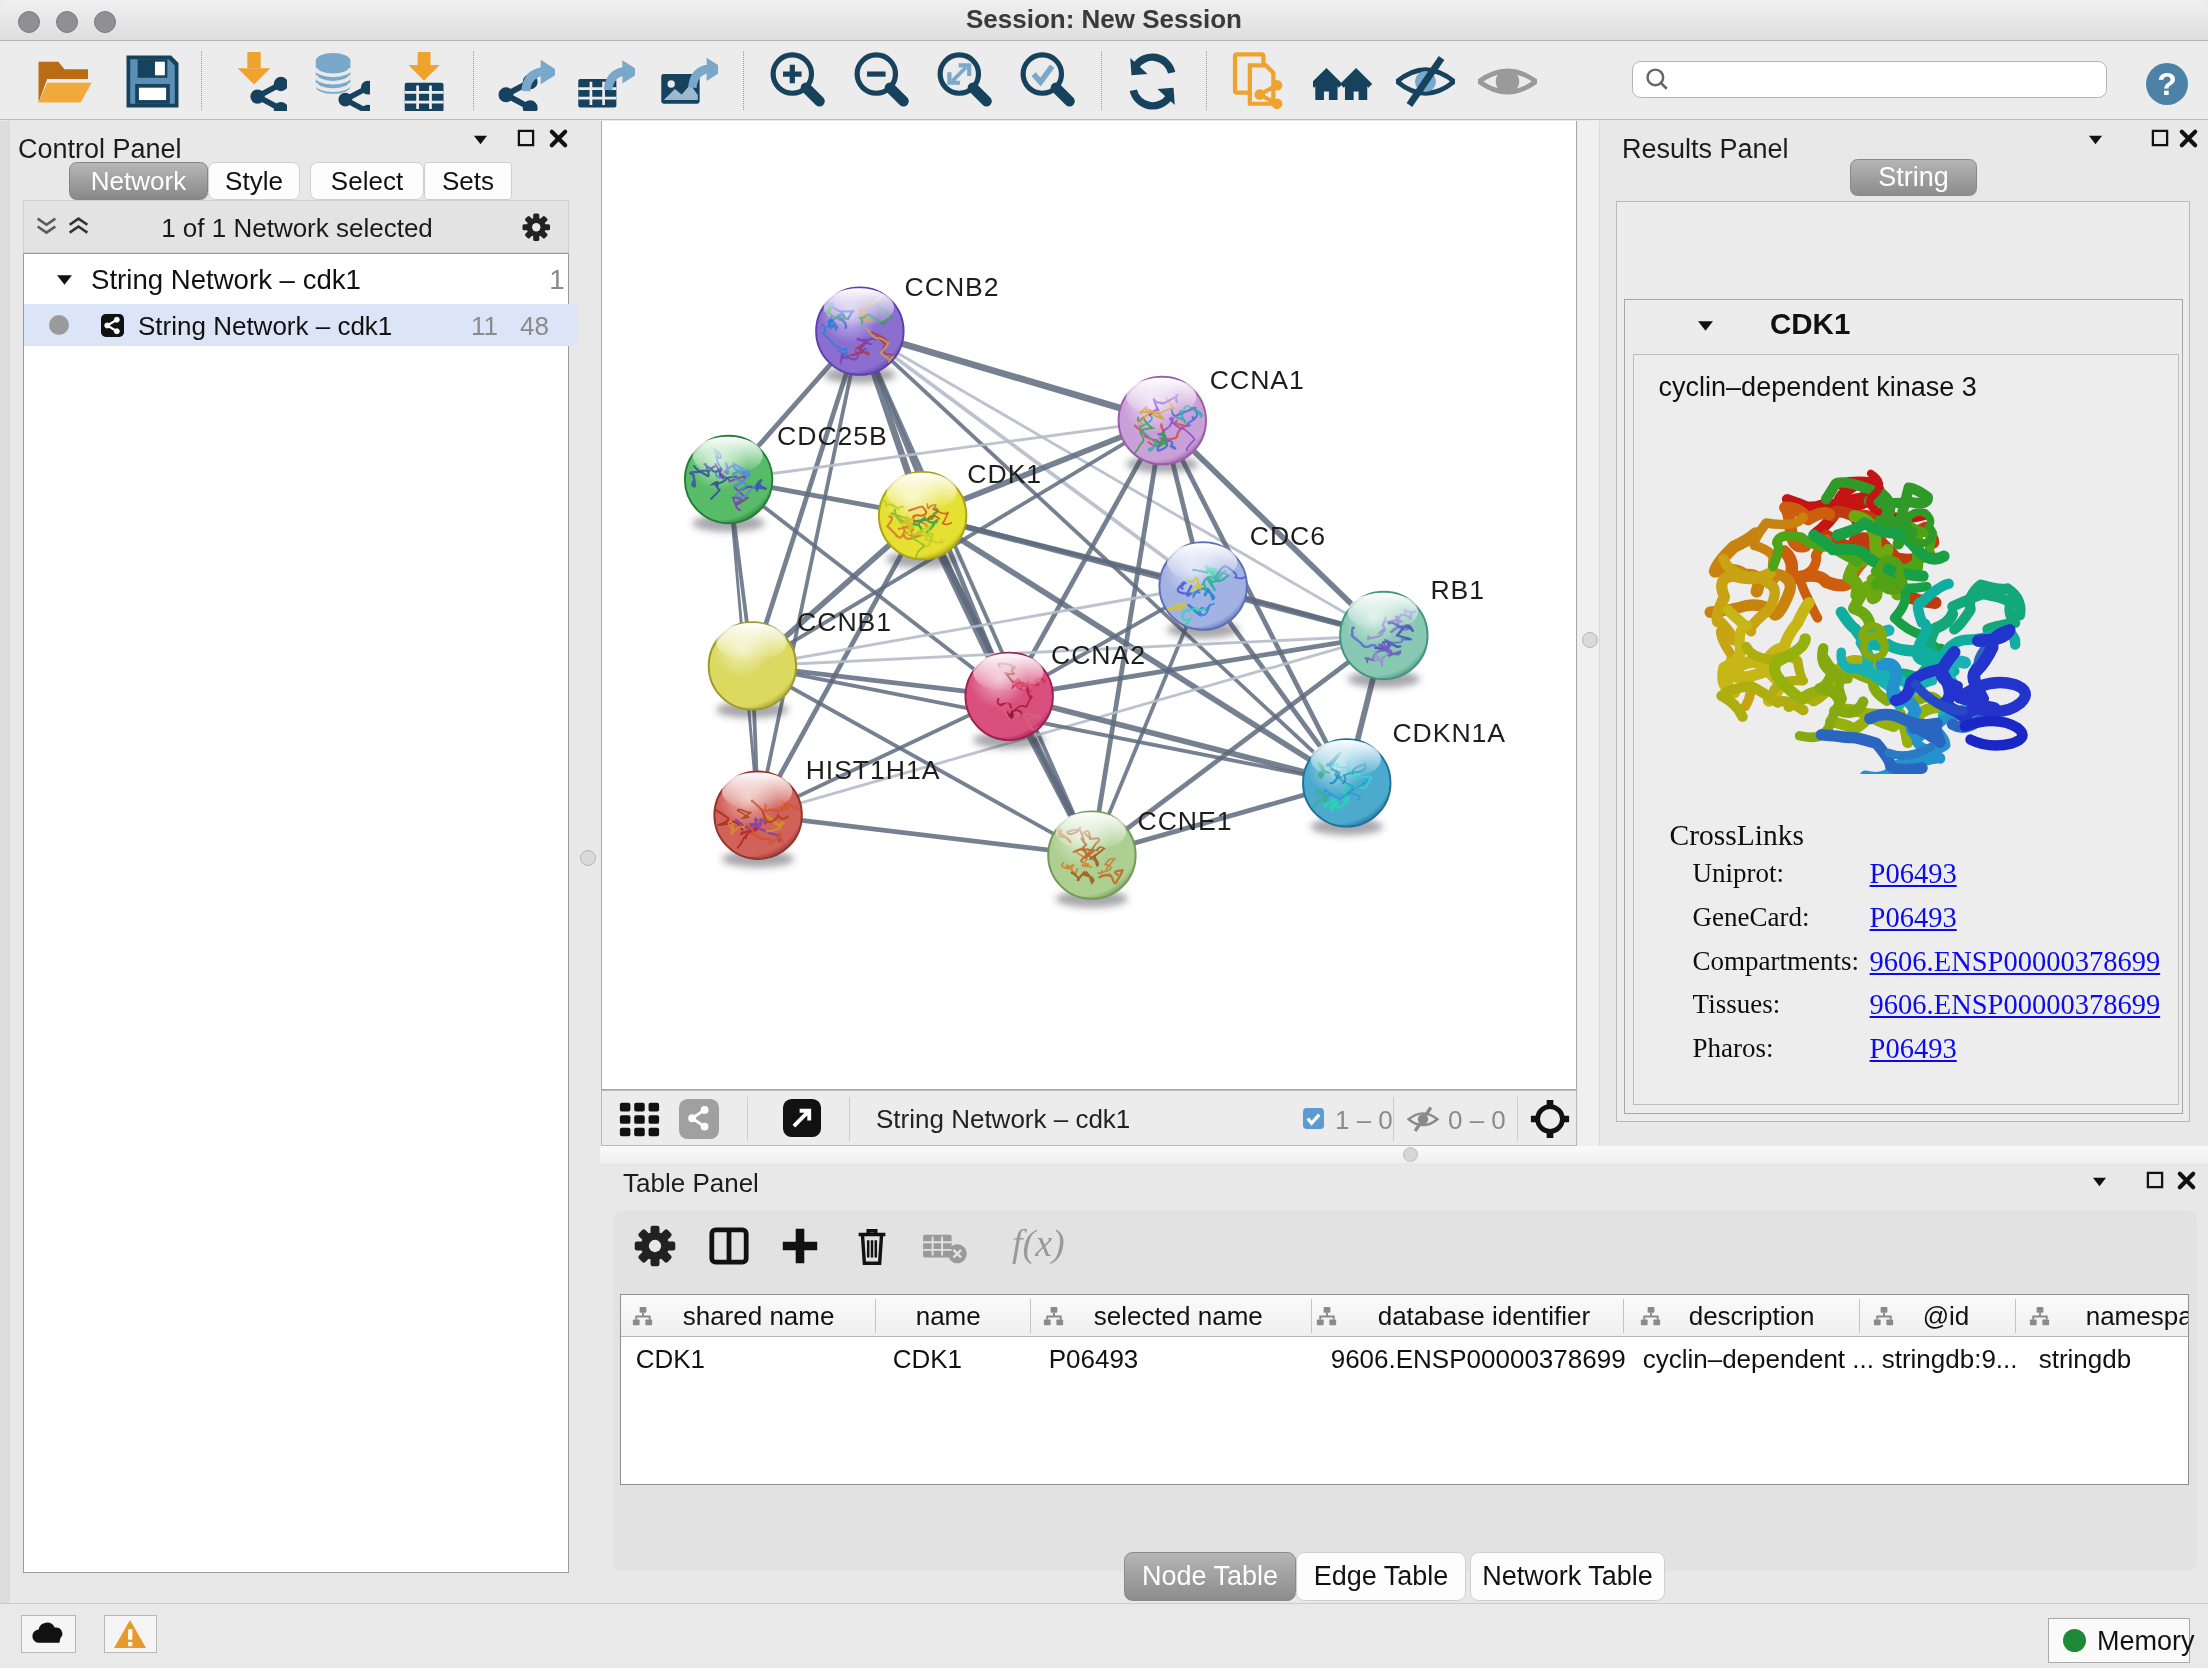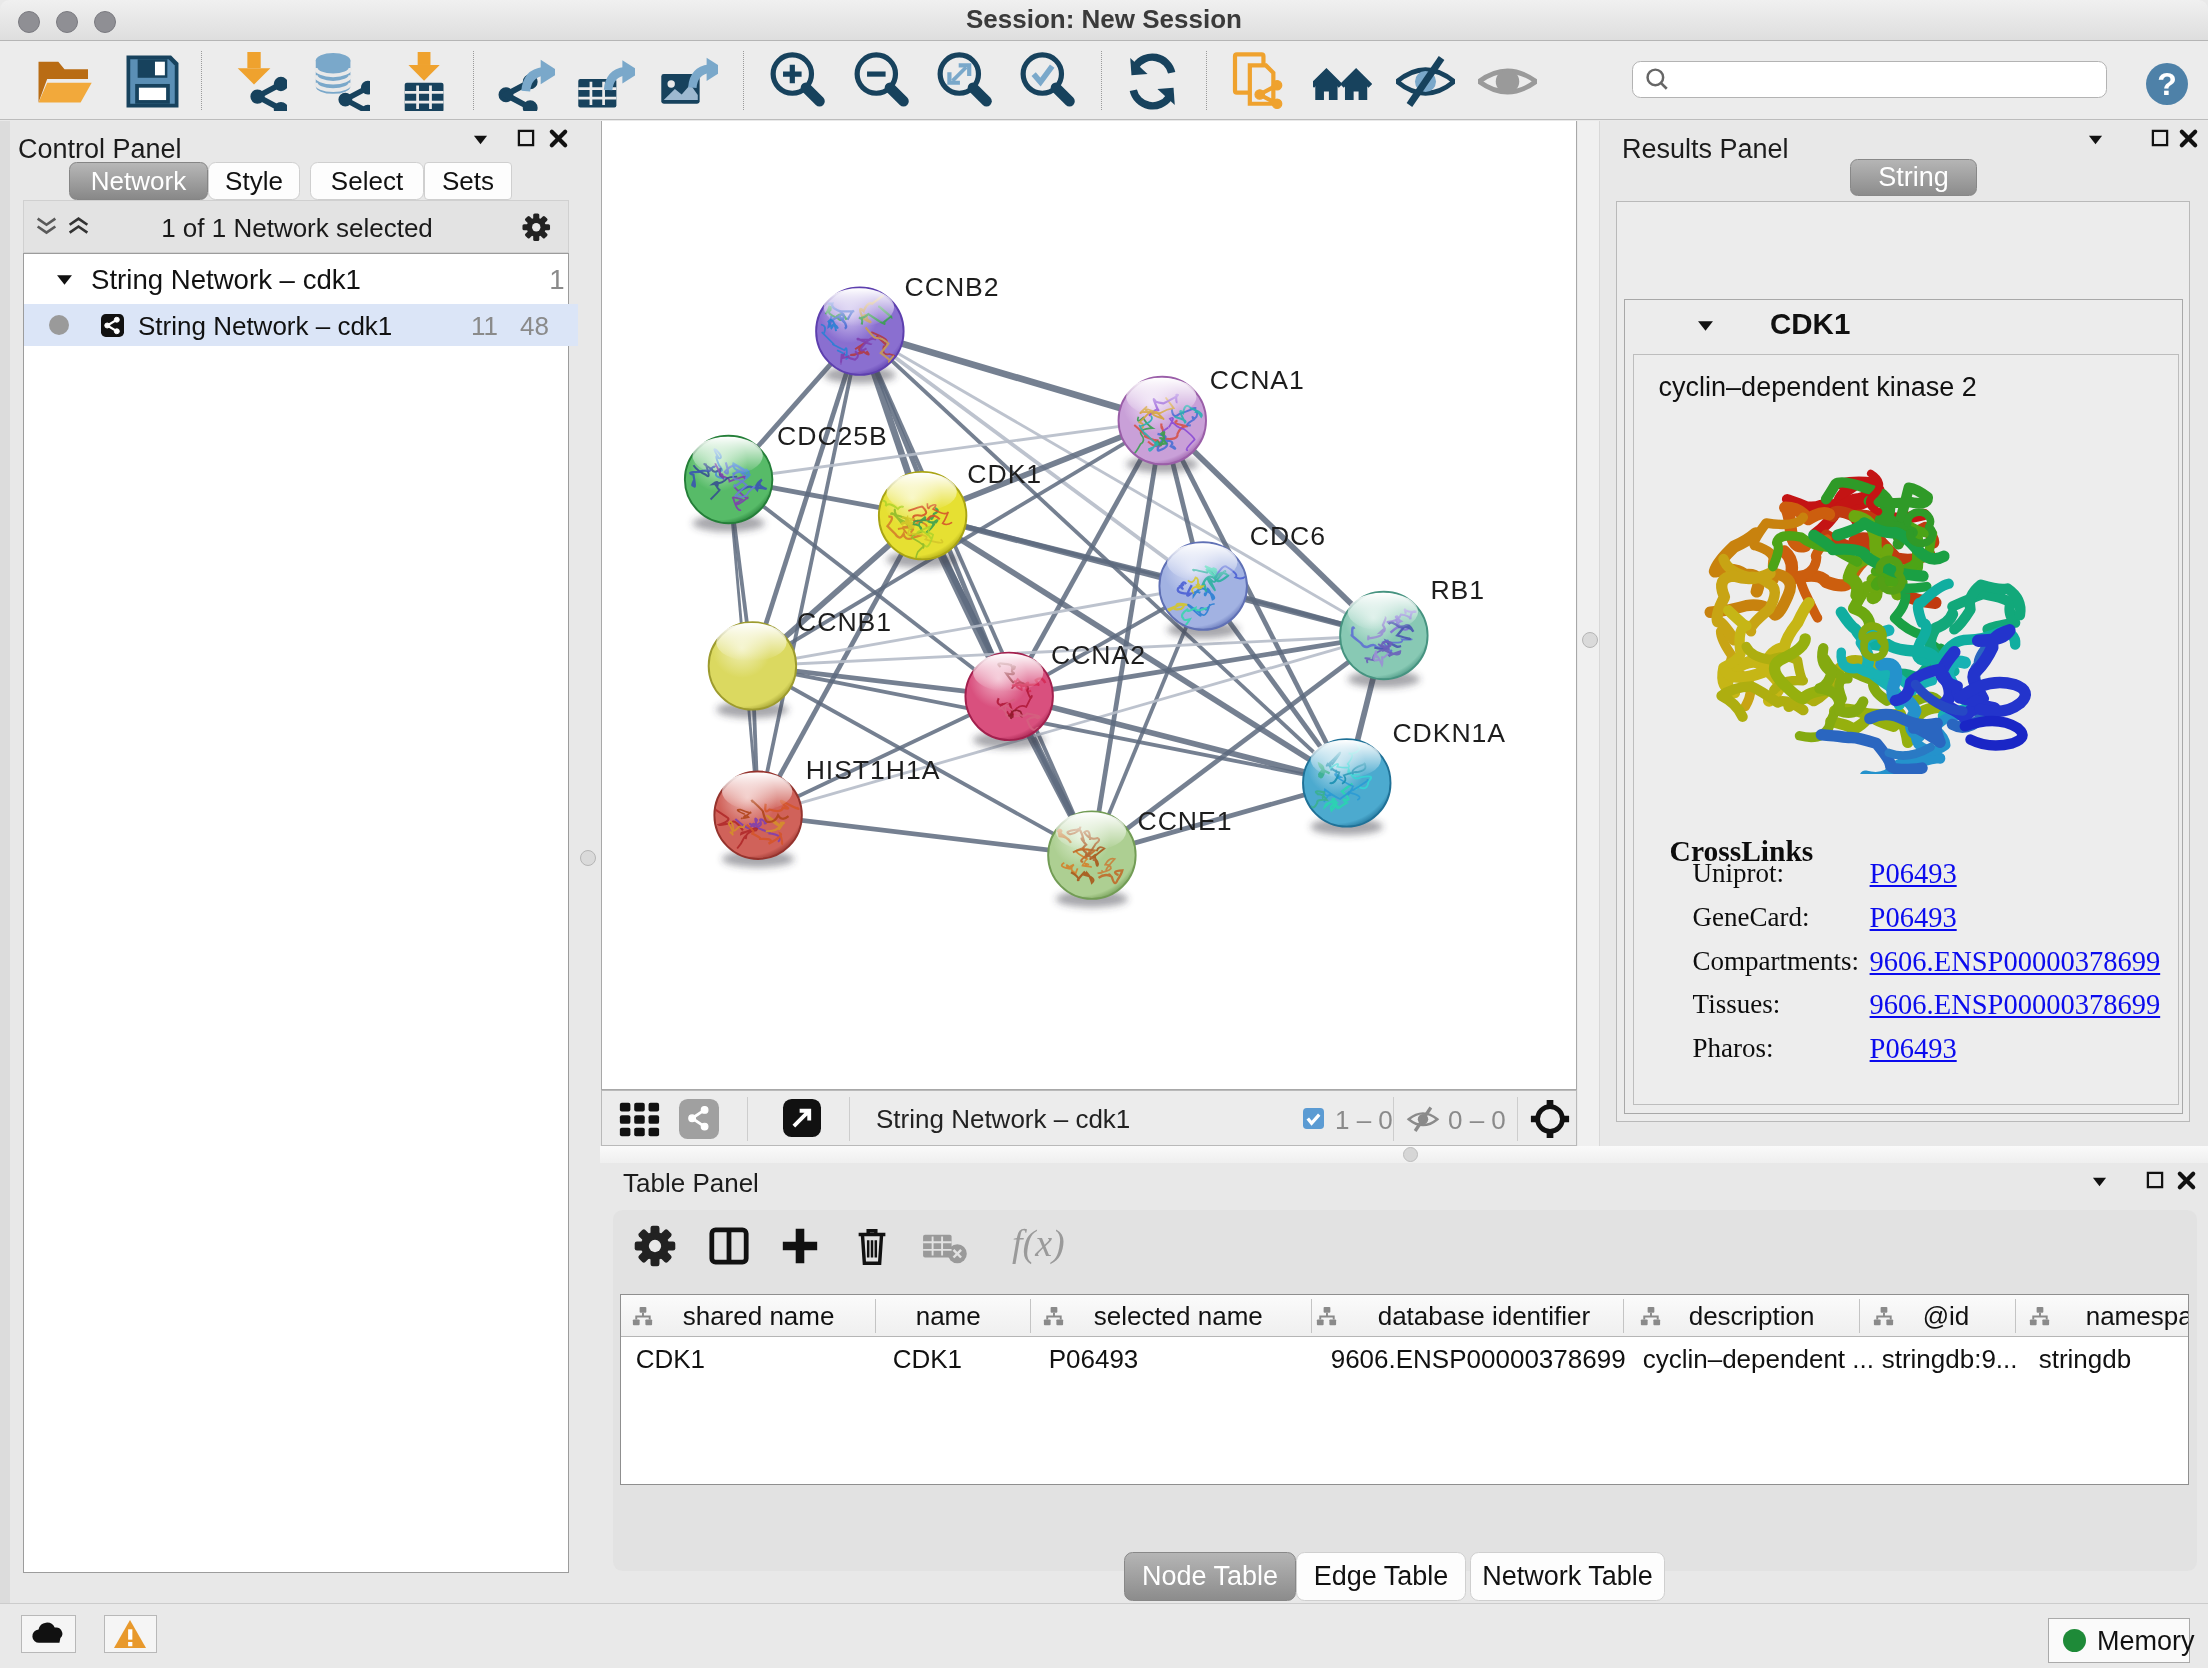--- a/index.html
+++ b/index.html
@@ -675,21 +675,21 @@
         <path d="M4 4 L18 18 M18 4 L4 18" stroke="#111" stroke-width="4.4" stroke-linecap="round"></path>
       </svg></div>
  <div class="abs" style="left:37px;top:80px;width:574px;height:921px;background:#ececec;border:1px solid #b9b9b9"></div>
  <div class="abs gtab" style="left:271px;top:38px;width:127px;height:37px;border-radius:7.6px;display:flex;align-items:center;justify-content:center;font-size:27px">String</div>
  <div class="abs" style="left:45px;top:178px;width:559px;height:815px;border:1px solid #a8a8a8">
    <div class="abs" style="left:72px;top:17px"><svg width="17" height="17" viewBox="0 0 16 16">
           <path d="M1 4 h14 L8 13 Z" fill="#111"></path>
         </svg></div>
    <div class="abs" style="left:145px;top:6.7px;font-size:29.5px;font-weight:700;color:#111">CDK1</div>
    <div class="abs" style="left:7.6px;top:54px;width:546px;height:751px;border:1px solid #bdbdbd;background:#ededed;overflow:hidden">
-     <div class="abs" style="left:25px;top:17px;font-size:27px;color:#111">cyclin–dependent kinase 2</div>
+     <div class="abs" style="left:25px;top:17px;font-size:27px;color:#111">cyclin–dependent kinase 3</div>
      <svg width="361" height="314" viewBox="0 0 380 330" style="position:absolute;left:42px;top:105px">
           <g fill="none" stroke-linecap="round" stroke-linejoin="round">
             <path d="M187 27 Q167 39 171 54 Q182 49 192 66 Q209 55 224 58 Q229 65 261 57" stroke="#c41414" stroke-width="12"></path>
             <path d="M214 31 Q202 48 184 49 Q182 45 153 47 Q138 53 117 41 Q119 41 148 53" stroke="#c41414" stroke-width="11"></path>
             <path d="M174 25 Q187 22 208 24 Q212 36 191 41 Q187 39 170 52 Q162 66 146 78" stroke="#c41414" stroke-width="12"></path>
             <path d="M188 85 Q195 79 215 86 Q214 105 223 116 Q232 123 242 142 Q251 148 273 150" stroke="#c03a10" stroke-width="13"></path>
             <path d="M165 59 Q164 49 188 59 Q203 54 222 70 Q243 82 262 71 Q273 83 271 87" stroke="#c03a10" stroke-width="12"></path>
             <path d="M158 79 Q184 94 184 90 Q190 98 215 85 Q227 97 232 103 Q250 107 267 99" stroke="#c03a10" stroke-width="12"></path>
             <path d="M114 96 Q126 106 120 125 Q151 117 158 128 Q177 135 181 129 Q190 112 196 107" stroke="#cc5e0e" stroke-width="13"></path>
             <path d="M136 90 Q123 94 121 74 Q119 53 115 50 Q130 50 139 62 Q154 53 161 57" stroke="#cc5e0e" stroke-width="13"></path>
@@ -745,21 +745,21 @@
             <path d="M205 14 q16 10 4 22 q-12 10 4 18" fill="none" stroke="#c41414" stroke-width="8"></path>
             <path d="M196 186 a11 10 0 1 1 20 4 a11 10 0 1 1 -18 6 a11 10 0 1 1 20 4" fill="none" stroke="#84aa10" stroke-width="8"></path>
             <path d="M214 116 a11 10 0 1 1 20 4 a11 10 0 1 1 -18 6" fill="none" stroke="#54a016" stroke-width="8"></path>
             <path d="M244 66 a12 10 0 1 1 22 4 a12 10 0 1 1 -20 7" fill="none" stroke="#2f9a28" stroke-width="8"></path>
             <path d="M298 250 q30 -22 58 -14 q20 7 6 20 q-16 13 -42 6" fill="none" stroke="#2334cc" stroke-width="12"></path>
             <path d="M304 280 q34 -12 56 2 q12 10 -6 16 q-24 6 -44 -4" fill="none" stroke="#1a26c6" stroke-width="11"></path>
             <path d="M252 236 q22 26 50 28" fill="none" stroke="#2648c4" stroke-width="10"></path>
             <path d="M268 302 q-24 14 -44 6" fill="none" stroke="#2a7ac4" stroke-width="9"></path>
           </g>
         </svg>
-     <div class="abs seritem" style="left:36px;top:480px;font-weight:700;font-size:29.5px">CrossLinks</div>
+     <div class="abs seritem" style="left:36px;top:464px;font-weight:400;font-size:29.5px">CrossLinks</div>
      <div class="abs seritem" style="left:59px;top:503px">Uniprot:</div>
         <a class="lnk abs" style="left:236px;top:503px">P06493</a>
      <div class="abs seritem" style="left:59px;top:547px">GeneCard:</div>
         <a class="lnk abs" style="left:236px;top:547px">P06493</a>
      <div class="abs seritem" style="left:59px;top:591px">Compartments:</div>
         <a class="lnk abs" style="left:236px;top:591px">9606.ENSP00000378699</a>
      <div class="abs seritem" style="left:59px;top:634px">Tissues:</div>
         <a class="lnk abs" style="left:236px;top:634px">9606.ENSP00000378699</a>
      <div class="abs seritem" style="left:59px;top:678px">Pharos:</div>
         <a class="lnk abs" style="left:236px;top:678px">P06493</a>

